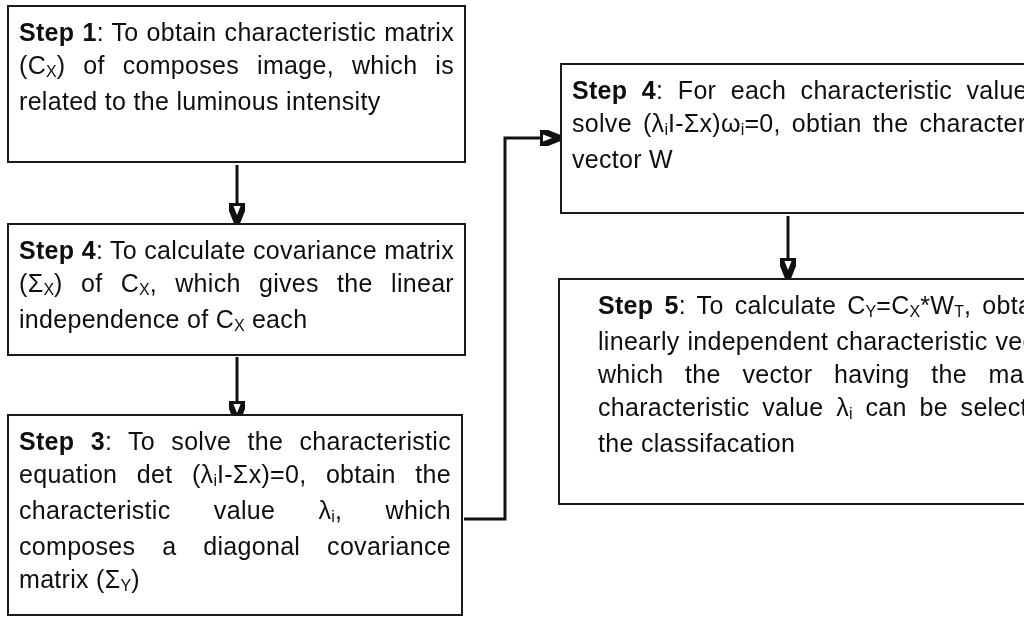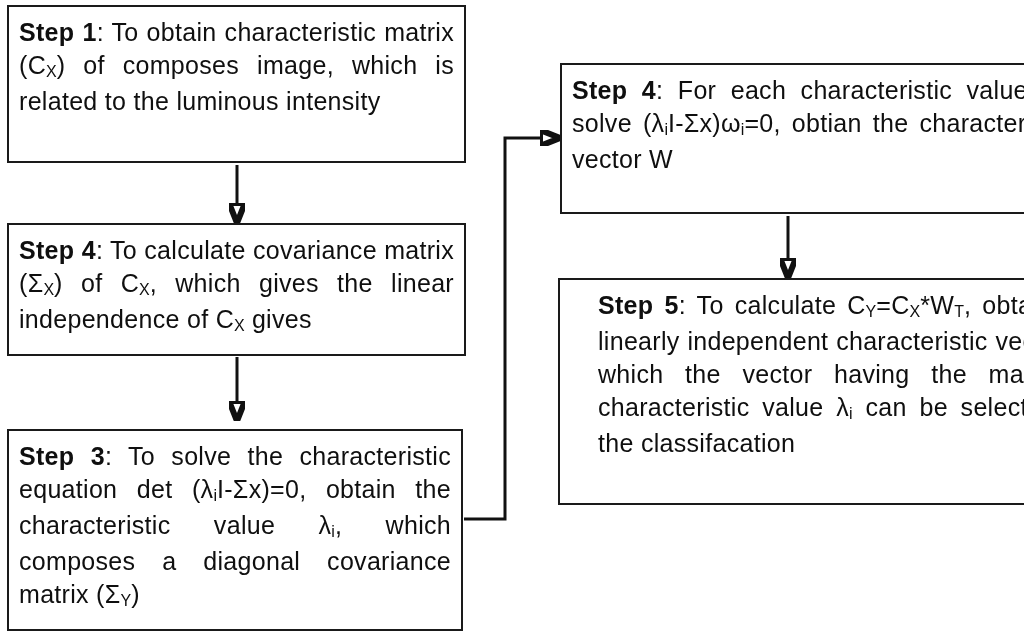--- a/index.html
+++ b/index.html
@@ -45,21 +45,21 @@
   }
   .b { font-weight: bold; }
   .sub {
     font-size: 64%;
     position: relative;
     top: 0.18em;
     letter-spacing: 0;
   }
   #box-step1 { left: 7px;   top: 5px;   width: 459px; height: 158px; }
   #box-step2 { left: 7px;   top: 223px; width: 459px; height: 133px; }
-  #box-step3 { left: 7px;   top: 429px; width: 456px; height: 202px; }
+  #box-step3 { left: 7px;   top: 414px; width: 456px; height: 202px; }
   #box-step4 { left: 560px; top: 63px;  width: 523px; height: 151px; }
   #box-step5 { left: 558px; top: 278px; width: 553px; height: 227px; padding-left: 28px; }
 </style>
 </head>
 <body>
 
 <div class="canvas">
 
   <svg class="connectors" viewBox="0 0 1024 631" xmlns="http://www.w3.org/2000/svg">
     <defs>
@@ -71,21 +71,21 @@
     <path d="M237,357 L237,403" marker-end="url(#arrowhead)"></path>
     <path d="M464,519 L505,519 L505,138 L542,138" marker-end="url(#arrowhead)"></path>
     <path d="M788,216 L788,260" marker-end="url(#arrowhead)"></path>
   </svg>
 
   <div class="step-box" id="box-step1">
     <p><span class="b">Step 1</span><span>: To obtain characteristic matrix (C</span><span class="sub">X</span><span>) of composes image, which is related to the luminous intensity</span></p>
   </div>
 
   <div class="step-box" id="box-step2">
-    <p><span class="b">Step 4</span><span>: To calculate covariance matrix (Σ</span><span class="sub">X</span><span>) of C</span><span class="sub">X</span><span>, which gives the linear independence of C</span><span class="sub">X</span><span> gives</span></p>
+    <p><span class="b">Step 4</span><span>: To calculate covariance matrix (Σ</span><span class="sub">X</span><span>) of C</span><span class="sub">X</span><span>, which gives the linear independence of C</span><span class="sub">X</span><span> each</span></p>
   </div>
 
   <div class="step-box" id="box-step3">
     <p><span class="b">Step 3</span><span>: To solve the characteristic equation det (λ</span><span class="sub">i</span><span>I-Σx)=0, obtain the characteristic value λ</span><span class="sub">i</span><span>, which composes a diagonal covariance matrix (Σ</span><span class="sub">Y</span><span>)</span></p>
   </div>
 
   <div class="step-box" id="box-step4">
     <p><span class="b">Step 4</span><span>: For each characteristic value, to solve (λ</span><span class="sub">i</span><span>I-Σx)ω</span><span class="sub">i</span><span>=0, obtian the characteristic vector W</span></p>
   </div>
 

